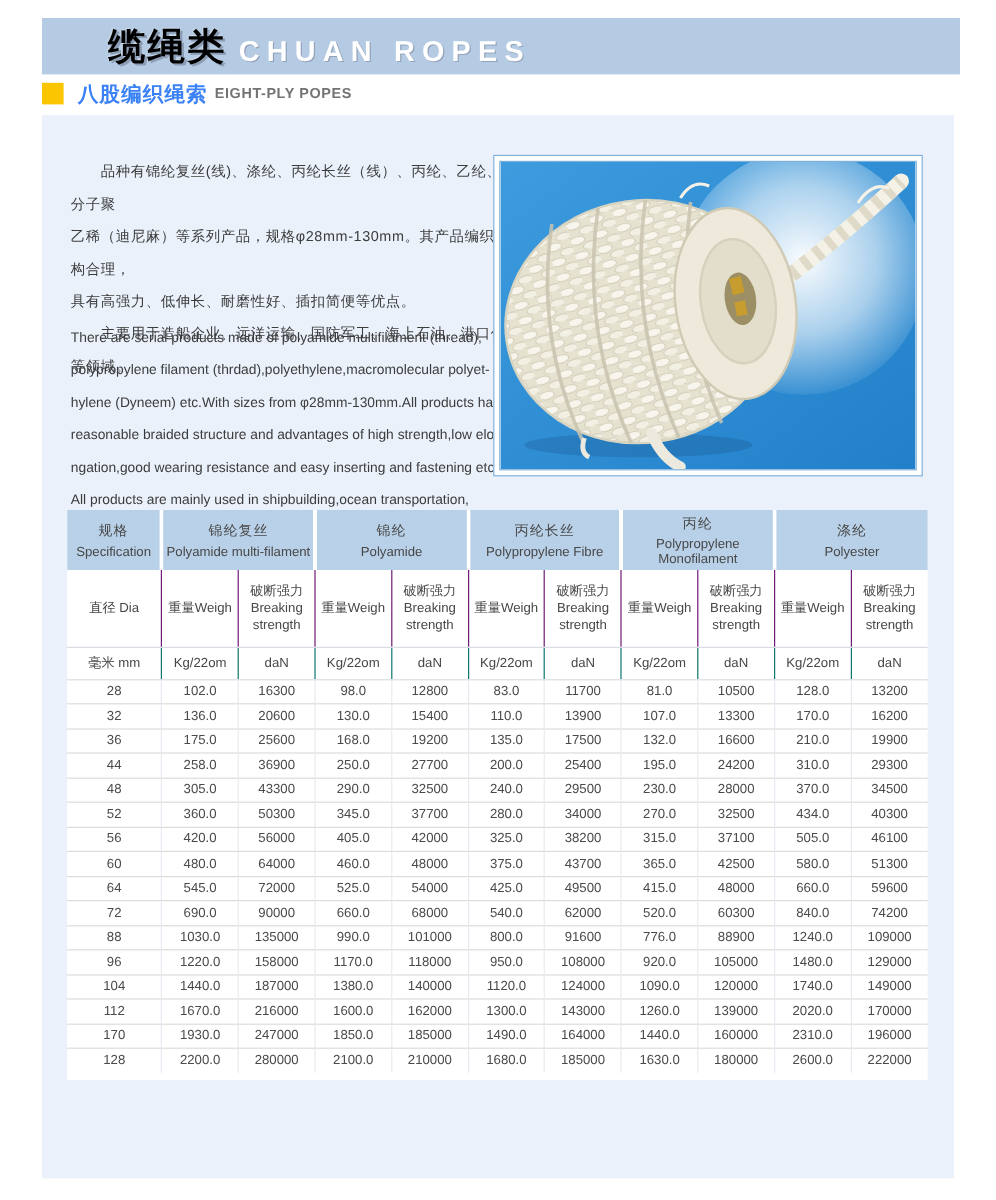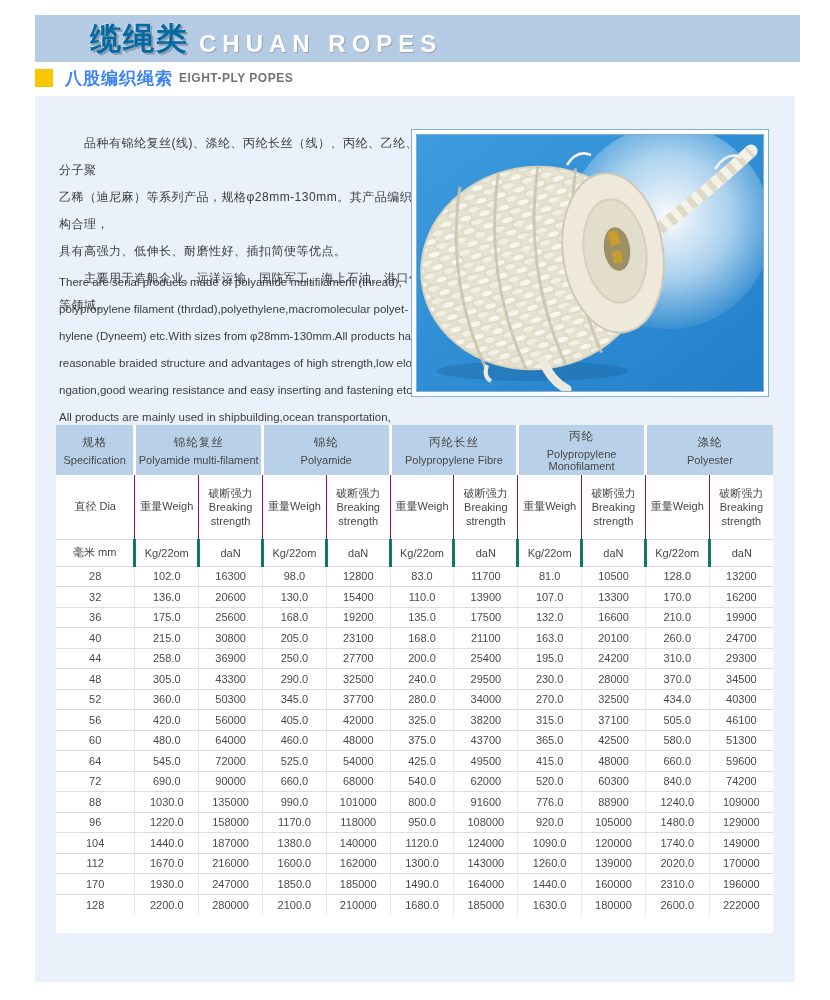--- a/index.html
+++ b/index.html
@@ -3,21 +3,21 @@
 <meta charset="utf-8">
 <style>
   * { margin:0; padding:0; box-sizing:border-box; }
   html,body { background:#ffffff; }
   body { font-family:"Liberation Sans","DejaVu Sans",sans-serif; }
   .page { position:relative; width:830px; height:1000px; background:#ffffff; overflow:hidden; }
 
   
   .banner { position:absolute; left:35px; top:15px; width:765px; height:47px;
             background:#b5cbe3; display:flex; align-items:center; padding-left:55px; }
-  .banner-cn { font-size:31px; font-weight:bold; color:#0369a1; letter-spacing:2px;
+  .banner-cn { font-size:31px; font-weight:bold; color:#000000; letter-spacing:2px;
                text-shadow:2px 2px 0 #8d9db4, -1px -1px 0 #c7d6e8; }
   .banner-en { font-size:24px; font-weight:bold; color:#ffffff; letter-spacing:6px;
                margin-left:10px; margin-top:10px; text-shadow:1px 1px 0 #93a3ba; }
 
   
   .section-row { position:absolute; left:35px; top:66px; height:24px; display:flex; align-items:center; }
   .section-marker { width:18px; height:18px; background:#fbc500; margin-right:12px; }
   .section-cn { font-size:17px; font-weight:bold; color:#3b82f6; letter-spacing:1px; }
   .section-en { font-size:12px; font-weight:bold; color:#737373; margin-left:6px; letter-spacing:0.5px; }
 
@@ -29,37 +29,37 @@
   .intro-en { position:absolute; left:24px; top:160px; width:382px;
               font-size:11.5px; line-height:27px; color:#3c3c3c; white-space:pre-line;margin-top:13px; }
 
   
   .photo-frame { position:absolute; left:376px; top:33px; width:358px; height:268px;
                  background:#ffffff; border:1px solid #7fb0da; padding:4px; }
   .photo-inner { width:100%; height:100%; border:1px solid #7fb0da; overflow:hidden; }
   .photo-inner svg { display:block; }
 
   
-  .table-card { position:absolute; left:21px; top:329px; width:717px; background:#ffffff; padding-bottom:18px; }
+  .table-card { position:absolute; left:21px; top:329px; width:717px; background:#ffffff; padding-bottom:6px; }
   table { width:100%; border-collapse:collapse; table-layout:fixed; }
   th, td { text-align:center; vertical-align:middle; overflow:hidden; }
 
   tr.group-row th { background:#b9d1e8; height:50px; font-weight:normal; color:#474747;
                     border-left:3px solid #ffffff; }
   tr.group-row th:first-child { border-left:none; }
   .group-cn { display:block; font-size:11.5px; letter-spacing:1px; margin-bottom:4px; }
   .group-en { display:block; font-size:11px; }
 
   tr.sub-row td { height:64px; font-size:11px; color:#474747;
                   border-left:1px solid #701a75; border-bottom:1px solid #d9dde3; }
   tr.sub-row td:first-child { border-left:none; }
   .multiline { white-space:pre-line; line-height:14px; }
 
   tr.unit-row td { height:27px; font-size:11px; color:#474747;
-                   border-left:3px solid #0f766e; border-bottom:1px solid #d9dde3; }
+                   border-left:1px solid #0f766e; border-bottom:1px solid #d9dde3; }
   tr.unit-row td:first-child { border-left:none; }
 
   tbody td { height:20.5px; font-size:11px; color:#4a4a4a;
              border-left:1px solid #e6eaf0; border-bottom:1px solid #dcdcdc; }
   tbody td:first-child { border-left:none; }
   tbody tr:last-child td { border-bottom:none;margin-top:12px; }
 </style>
 </head>
 <body>
 
@@ -255,33 +255,20 @@
               <td>168.0</td>
               <td>19200</td>
               <td>135.0</td>
               <td>17500</td>
               <td>132.0</td>
               <td>16600</td>
               <td>210.0</td>
               <td>19900</td>
             </tr>
             <tr>
-              <td>40</td>
-              <td>215.0</td>
-              <td>30800</td>
-              <td>205.0</td>
-              <td>23100</td>
-              <td>168.0</td>
-              <td>21100</td>
-              <td>163.0</td>
-              <td>20100</td>
-              <td>260.0</td>
-              <td>24700</td>
-            </tr>
-            <tr>
               <td>44</td>
               <td>258.0</td>
               <td>36900</td>
               <td>250.0</td>
               <td>27700</td>
               <td>200.0</td>
               <td>25400</td>
               <td>195.0</td>
               <td>24200</td>
               <td>310.0</td>

